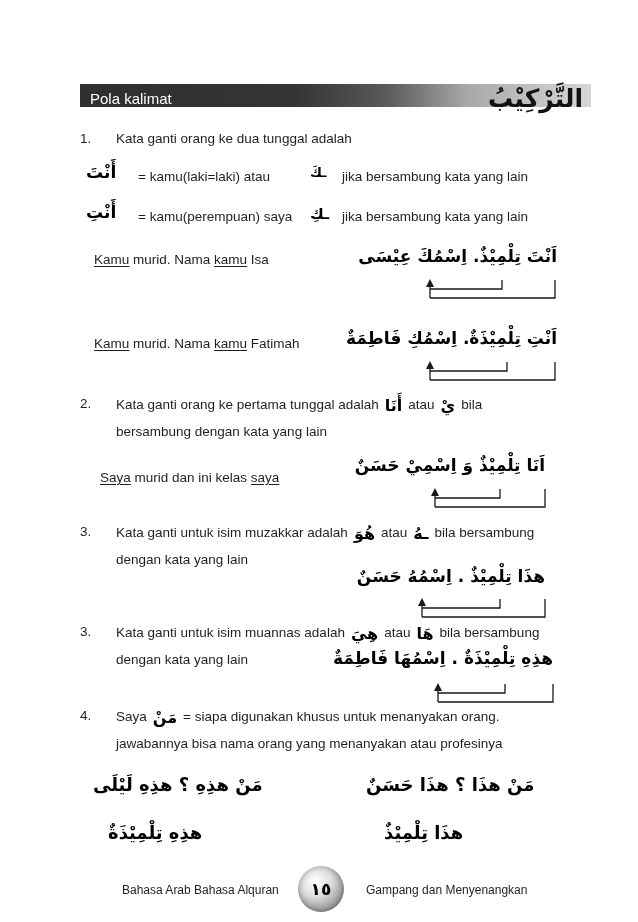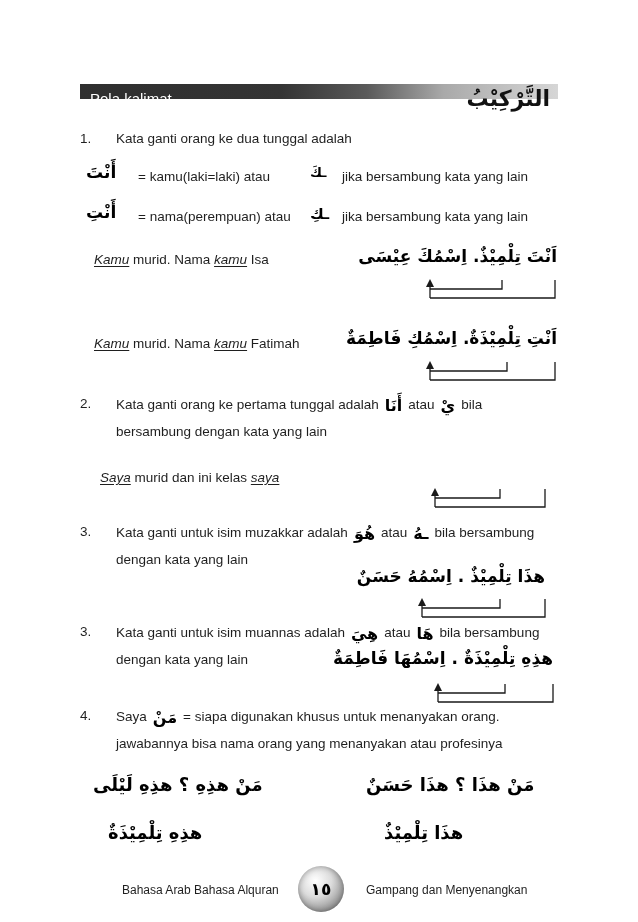--- a/index.html
+++ b/index.html
@@ -7,27 +7,27 @@
         font-family:"Liberation Sans",sans-serif;color:#1a1a1a;}
   .abs{position:absolute;}
   .latin{font-size:13.5px;color:#1f1f1f;line-height:1.25;}
   .small{font-size:12px;text-align:right;}
   .num{width:30px;}
   .ar{font-family:"DejaVu Sans",sans-serif;font-weight:bold;color:#000;direction:rtl;}
   .ar-inline{font-family:"DejaVu Sans",sans-serif;font-weight:bold;color:#000;
              font-size:16px;margin:8px 6px;vertical-align:-2px;}
   .ex-ar{font-size:17px;white-space:nowrap;}
   .qa-ar{font-size:18px;white-space:nowrap;}
-  .u{text-decoration:underline;text-underline-offset:2px;font-style:italic;}
+  .u{text-decoration:underline;text-underline-offset:2px;}
   .nowrap{white-space:nowrap;}
 
-  .header-bar{position:absolute;left:80px;top:84px;width:478px;height:15px;
-      background:linear-gradient(to right,#2f2f2f 0%,#343434 42%,#5a5a5a 60%,#a9a9a9 76%,#d6d6d6 100%);}
+  .header-bar{position:absolute;left:80px;top:84px;width:478px;height:23px;
+      background:linear-gradient(to right,#2f2f2f 0%,#343434 42%,#5a5a5a 60%,#a9a9a9 76%,#d6d6d6 100%);padding-left:33px;}
   .header-title{position:absolute;left:10px;top:0;line-height:29px;font-size:15px;color:#ffffff;}
-  .header-ar{position:absolute;right:8px;top:0;line-height:29px;font-size:22px;color:#111;}
+  .header-ar{position:absolute;right:8px;top:0;line-height:29px;font-size:25px;color:#111;}
 
   .rel-line{stroke:#1a1a1a;stroke-width:1.3;fill:none;}
   .rel-head{fill:#1a1a1a;}
 
   .page-circle{width:46px;height:46px;border-radius:50%;
       background:radial-gradient(circle at 38% 32%, #ffffff 0%, #dcdcdc 38%, #9a9a9a 72%, #5c5c5c 100%);
       box-shadow:inset 0 0 6px rgba(0,0,0,0.35);
       display:flex;align-items:center;justify-content:center;}
   .page-circle .ar{font-size:17px;}
 </style>
@@ -43,21 +43,21 @@
 
   <span class="abs latin num" style="left:80px;top:131px">1.</span>
   <span class="abs latin nowrap" style="left:116px;top:131px">Kata ganti orang ke dua tunggal adalah</span>
 
   <span class="abs ar nowrap" style="left:86px;top:162px;font-size:17px" dir="rtl">أَنْتَ</span>
   <span class="abs latin nowrap" style="left:138px;top:169px">= kamu(laki=laki)  atau</span>
   <span class="abs ar nowrap" style="left:310px;top:165px;font-size:13px" dir="rtl">ـكَ</span>
   <span class="abs latin nowrap" style="left:342px;top:169px">jika bersambung kata yang lain</span>
 
   <span class="abs ar nowrap" style="left:86px;top:202px;font-size:17px" dir="rtl">أَنْتِ</span>
-  <span class="abs latin nowrap" style="left:138px;top:209px">= nama(perempuan) atau</span>
+  <span class="abs latin nowrap" style="left:138px;top:209px">= kamu(perempuan) saya</span>
   <span class="abs ar nowrap" style="left:310px;top:205px;font-size:15px" dir="rtl">ـكِ</span>
   <span class="abs latin nowrap" style="left:342px;top:209px">jika bersambung kata yang lain</span>
 
   <span class="abs latin nowrap" style="left:94px;top:252px"><span class="u">Kamu</span><span> murid. Nama </span><span class="u">kamu</span><span> Isa</span></span>
   <div class="abs ar ex-ar" style="right:81px;top:246px" dir="rtl">اَنْتَ تِلْمِيْذٌ. اِسْمُكَ عِيْسَى</div>
   <svg class="abs" style="left:342px;top:277px" width="215" height="28">
     <path class="rel-line" d="M213 3 V21 H88"></path>
     <path class="rel-line" d="M160 3 V12 H88"></path>
     <path class="rel-line" d="M88 21 V8"></path>
     <polygon class="rel-head" points="84,10 92,10 88,2"></polygon>
@@ -72,20 +72,21 @@
     <polygon class="rel-head" points="69,10 77,10 73,2"></polygon>
   </svg>
 
   <span class="abs latin num" style="left:80px;top:396px">2.</span>
   <div class="abs latin nowrap" style="left:116px;top:396px">
     <span>Kata ganti orang ke pertama  tunggal adalah</span><span class="ar-inline" dir="rtl">أَنَا</span><span>atau</span><span class="ar-inline" dir="rtl">يْ</span><span>bila</span>
   </div>
   <span class="abs latin nowrap" style="left:116px;top:424px">bersambung dengan kata yang lain</span>
 
   <span class="abs latin nowrap" style="left:100px;top:470px"><span class="u">Saya</span><span> murid dan ini kelas </span><span class="u">saya</span></span>
+  <div class="abs ar ex-ar" style="right:93px;top:455px" dir="rtl">اَنَا تِلْمِيْذٌ وَ اِسْمِيْ حَسَنٌ</div>
   <svg class="abs" style="left:425px;top:486px" width="122" height="28">
     <path class="rel-line" d="M120 3 V21 H10"></path>
     <path class="rel-line" d="M75 3 V12 H10"></path>
     <path class="rel-line" d="M10 21 V8"></path>
     <polygon class="rel-head" points="6,10 14,10 10,2"></polygon>
   </svg>
 
   <span class="abs latin num" style="left:80px;top:524px">3.</span>
   <div class="abs latin nowrap" style="left:116px;top:524px">
     <span>Kata ganti untuk isim muzakkar adalah</span><span class="ar-inline" dir="rtl">هُوَ</span><span>atau</span><span class="ar-inline" dir="rtl">ـهُ</span><span>bila bersambung</span>

